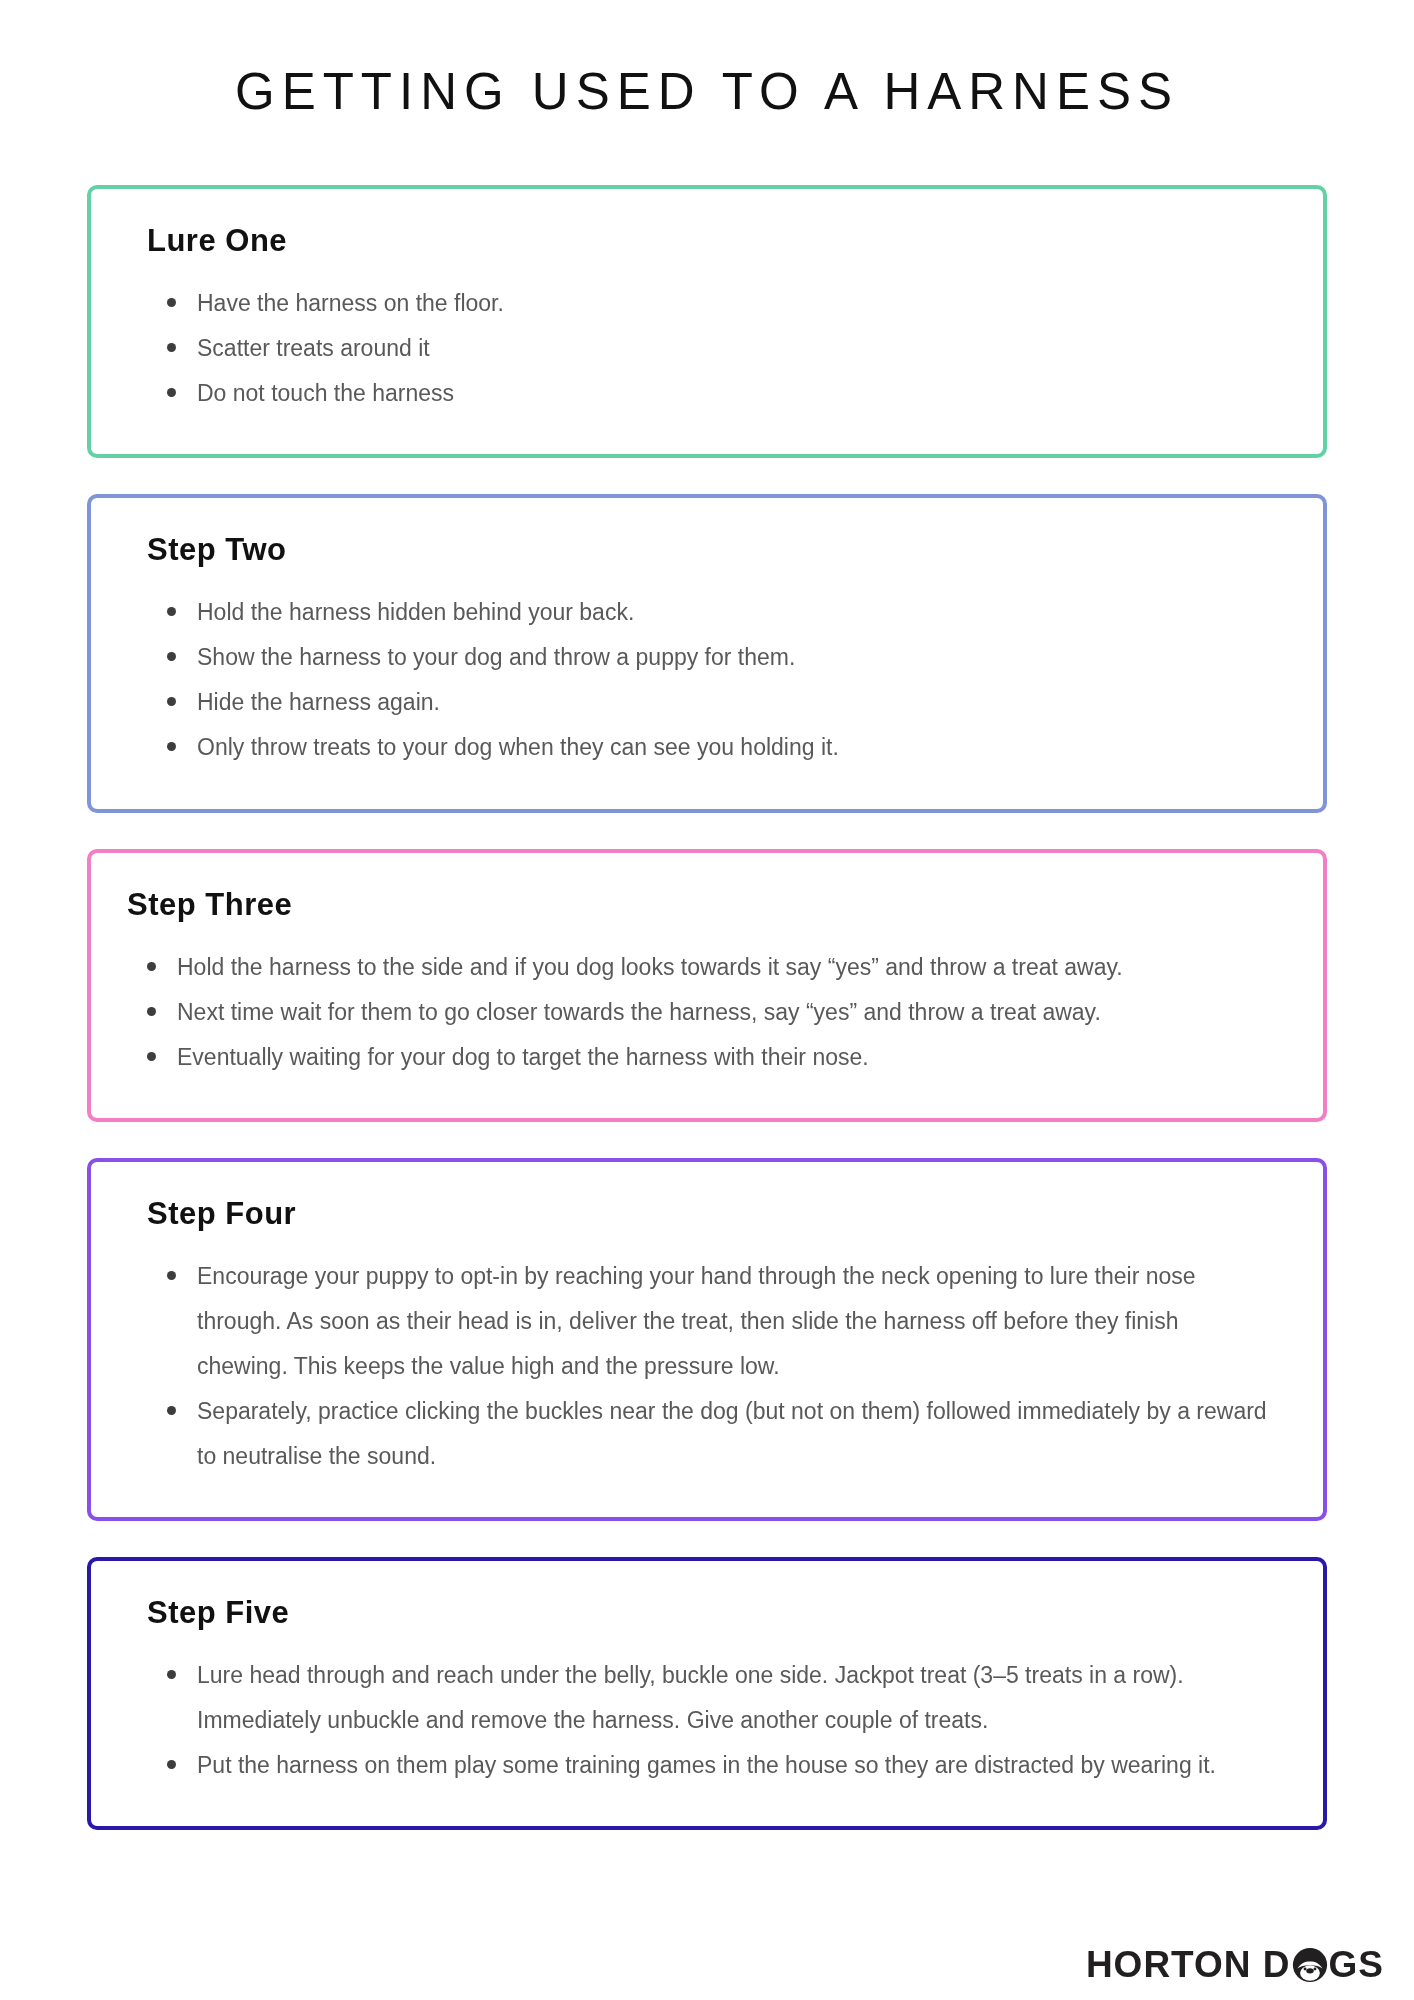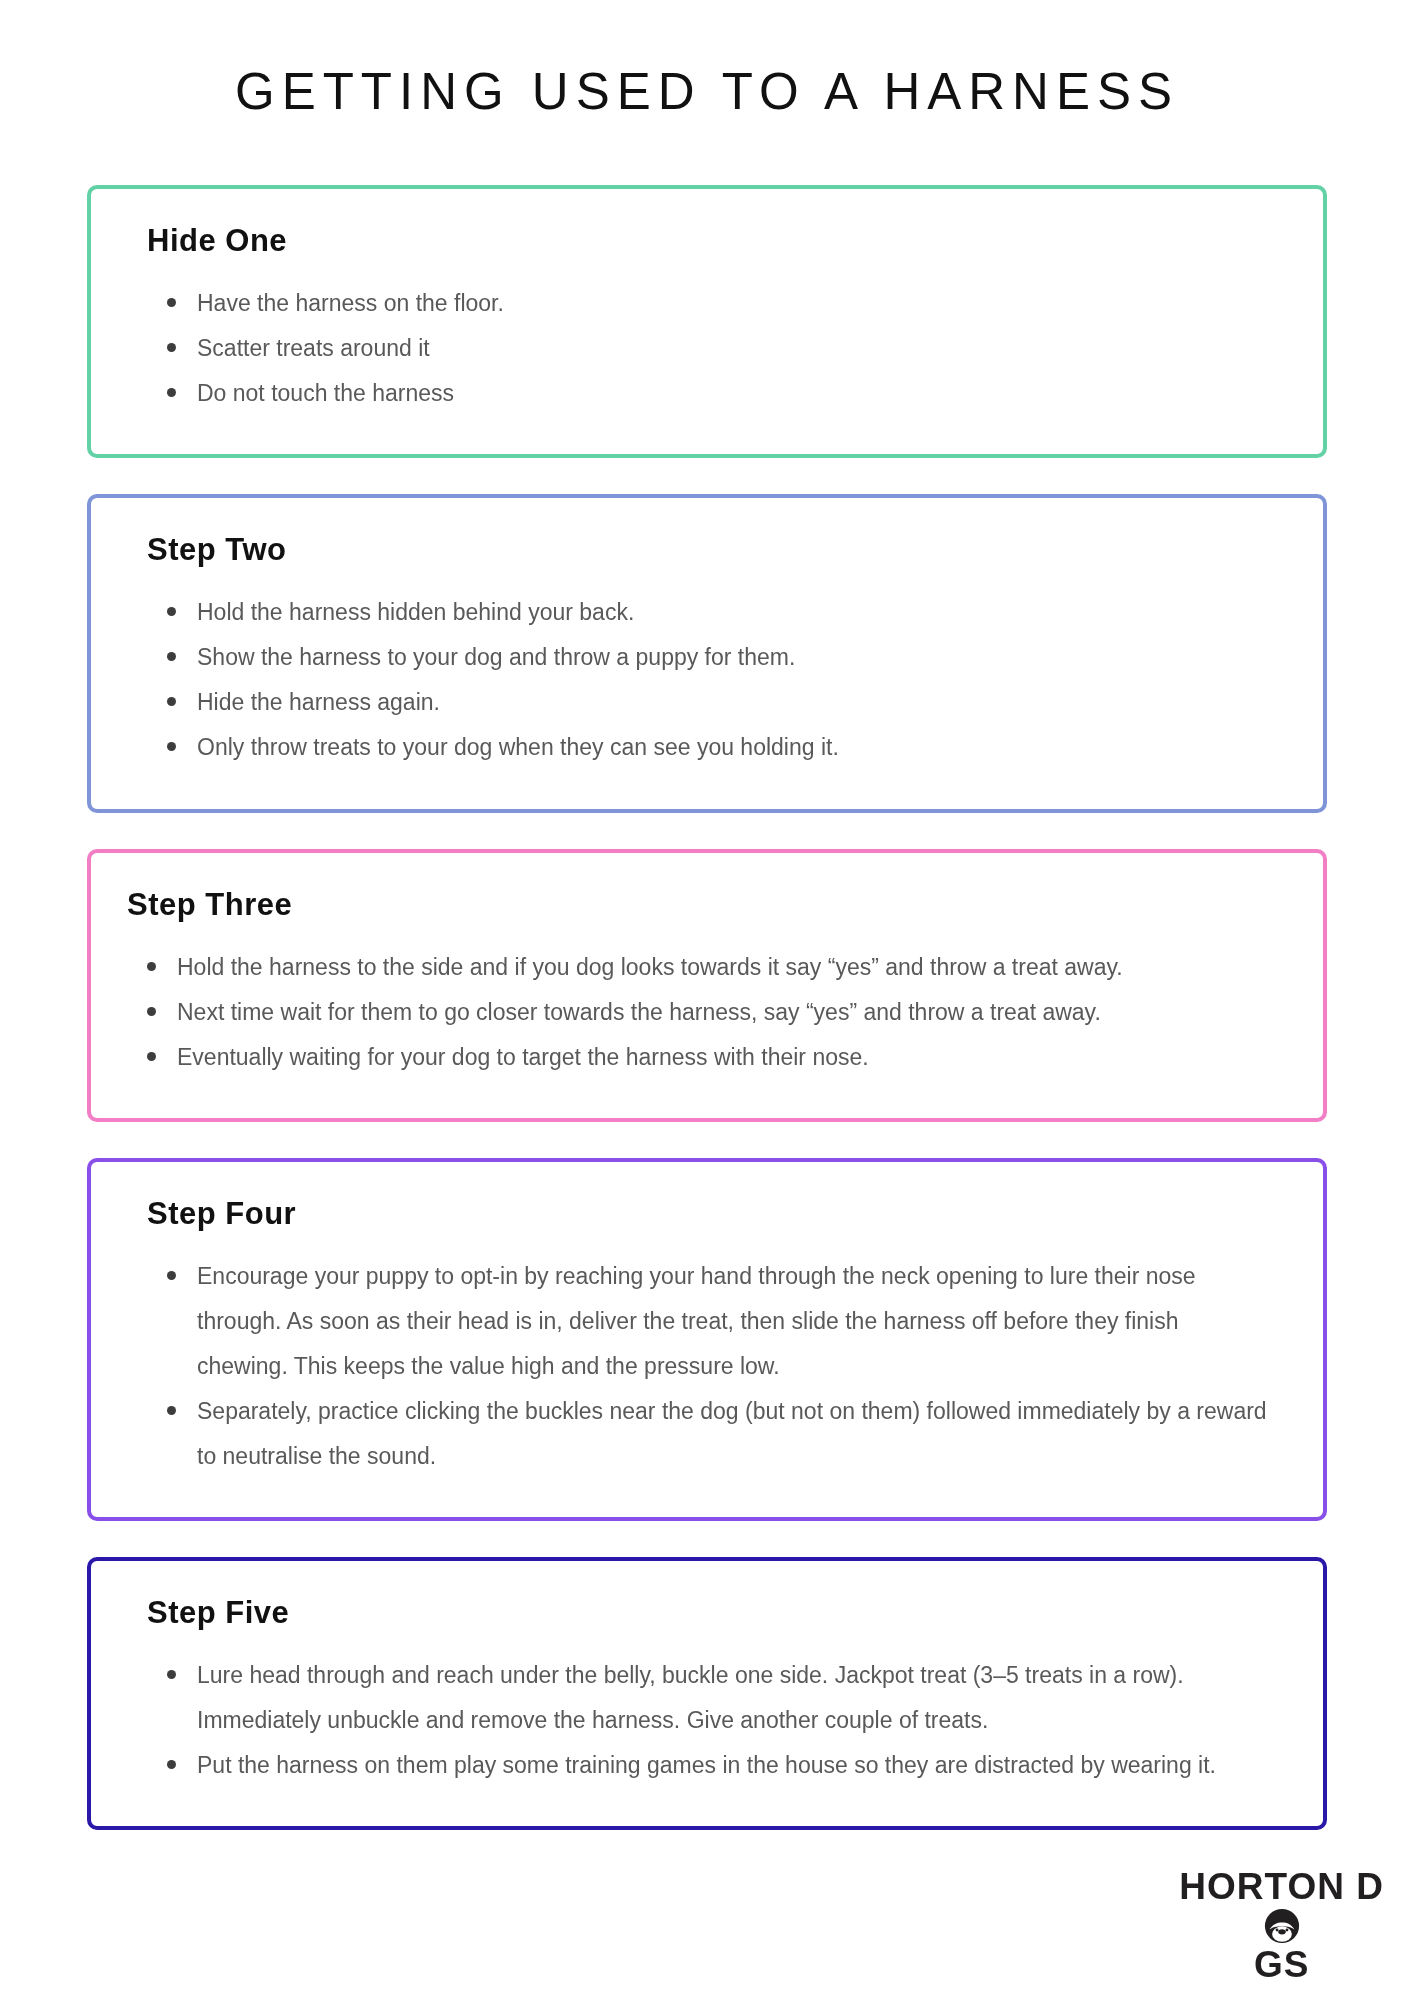--- a/index.html
+++ b/index.html
@@ -65,39 +65,38 @@
     position: absolute;
     right: 30px;
     bottom: 14px;
     display: flex;
     align-items: center;
     font-size: 37px;
     font-weight: 700;
     letter-spacing: 1px;
     color: #221f20;
     white-space: nowrap;
-    flex-direction: column;
   }
   .brand .dog-o {
     width: 36px;
     height: 36px;
     margin: 0 1px;
     display: inline-block;
     vertical-align: middle;
   }
 </style>
 </head>
 <body>
 
 <div class="page">
 
   <h1 class="page-title">GETTING USED TO A HARNESS</h1>
 
   <section class="step-card" style="border-color: rgb(98, 210, 166);">
-    <h2 class="step-heading">Hide One</h2>
+    <h2 class="step-heading">Lure One</h2>
     <ul class="step-bullets">
       <li>Have the harness on the floor.</li>
       <li>Scatter treats around it</li>
       <li>Do not touch the harness</li>
     </ul>
   </section>
 
   <section class="step-card" style="border-color: rgb(128, 149, 216);">
     <h2 class="step-heading">Step Two</h2>
     <ul class="step-bullets">

